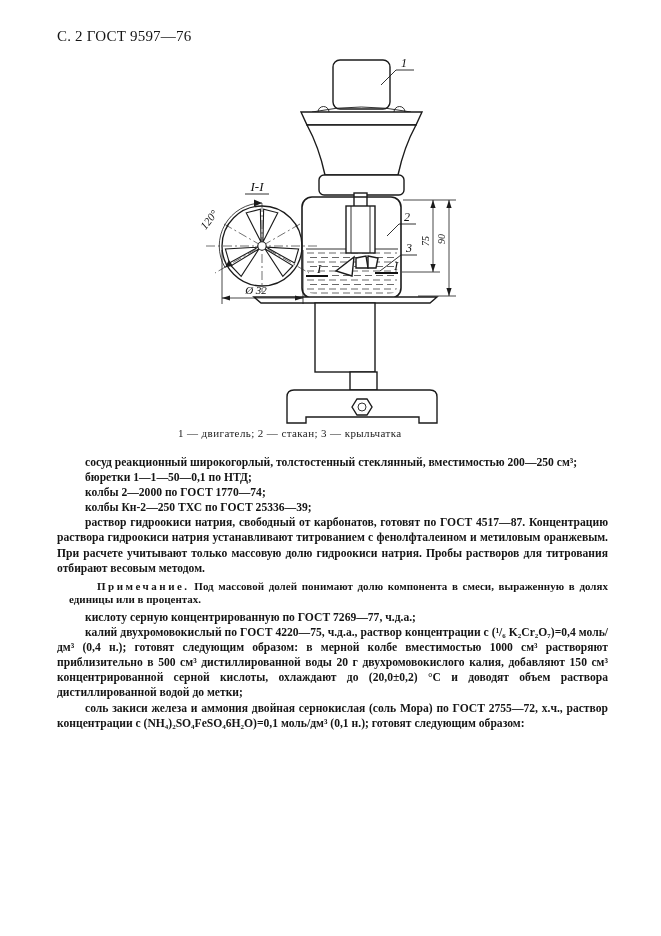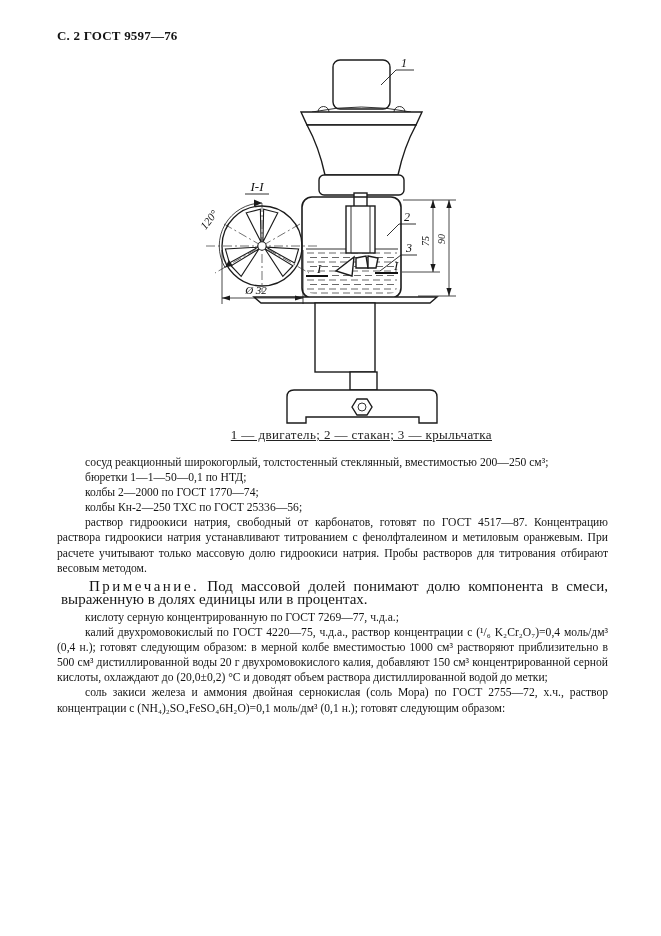--- a/index.html
+++ b/index.html
@@ -1,26 +1,26 @@
 <!DOCTYPE html>
 <html><head>
 <meta charset="utf-8">
 <style>
   html,body{margin:0;padding:0;background:#e8e8e8;}
   .page{position:relative;width:661px;height:936px;background:#ffffff;overflow:hidden;
         font-family:"Liberation Serif","DejaVu Serif",serif;color:#151515;}
-  .hdr{position:absolute;left:57px;top:28px;font-weight:bold;font-size:13px;letter-spacing:.2px;}
+  .hdr{position:absolute;left:57px;top:28px;font-weight:normal;font-size:15px;letter-spacing:.2px;}
   .fig{position:absolute;left:0;top:0;width:661px;height:450px;}
   .fig svg{display:block;width:661px;height:450px;}
-  .cap{position:absolute;left:178px;top:427px;width:314px;text-align:right;
-       font-size:13px;letter-spacing:.4px;color:#222;text-decoration:underline;}
+  .cap{position:absolute;left:178px;top:427px;width:314px;text-align:left;
+       font-size:11px;letter-spacing:.4px;color:#222;}
   .body{position:absolute;left:57px;top:455px;width:551px;font-size:11.6px;line-height:15.1px;
         text-align:justify;}
-  .body p{margin:0;text-indent:28px;}
-  .body p.note{font-size:15px;line-height:13.6px;margin:4px 0 3px 4px;}
+  .body p{margin:0;text-indent:28px;font-weight:bold;}
+  .body p.note{font-size:11px;line-height:13.6px;margin:4px 0 3px 12px;}
   .note-label{letter-spacing:2.5px;}
   .sv-thin{stroke:#1b1b1b;stroke-width:.9;fill:none;}
   .sv-white{fill:#ffffff;stroke:#1b1b1b;stroke-width:1.4;}
   .sv-cl{stroke:#333;stroke-width:.7;fill:none;stroke-dasharray:9 3 2 3;}
   .sv-hatch{stroke:#2a2a2a;stroke-width:.7;stroke-dasharray:7 4;}
   .sv-dim{stroke:#1b1b1b;stroke-width:.8;fill:none;}
   .sv-arrow{fill:#1b1b1b;stroke:none;}
   .sv-txt{font-family:"Liberation Serif","DejaVu Serif",serif;font-style:italic;fill:#111;}
 </style>
 </head>
@@ -170,21 +170,21 @@
     </g>
   </svg>
   </div>
 
   <div class="cap">1 — двигатель; 2 — стакан; 3 — крыльчатка</div>
 
   <div class="body">
     <p>сосуд реакционный широкогорлый, толстостенный стеклянный, вместимостью 200—250 см³;</p>
     <p>бюретки 1—1—50—0,1 по НТД;</p>
     <p>колбы 2—2000 по ГОСТ 1770—74;</p>
-    <p>колбы Кн-2—250 ТХС по ГОСТ 25336—56;</p>
+    <p>колбы Кн-2—250 ТХС по ГОСТ 25336—39;</p>
     <p>раствор гидроокиси натрия, свободный от карбонатов, готовят по ГОСТ 4517—87. Концентрацию раствора гидроокиси натрия устанавливают титрованием с фенолфталеином и метиловым оранжевым. При расчете учитывают только массовую долю гидроокиси натрия. Пробы растворов для титрования отбирают весовым методом.</p>
     <p class="note"><span class="note-label">Примечание.</span><span> Под массовой долей понимают долю компонента в смеси, выраженную в долях единицы или в процентах.</span></p>
     <p>кислоту серную концентрированную по ГОСТ 7269—77, ч.д.а.;</p>
     <p>калий двухромовокислый по ГОСТ 4220—75, ч.д.а., раствор концентрации c (¹/₆ K₂Cr₂O₇)=0,4 моль/дм³ (0,4 н.); готовят следующим образом: в мерной колбе вместимостью 1000 см³ растворяют приблизительно в 500 см³ дистиллированной воды 20 г двухромовокислого калия, добавляют 150 см³ концентрированной серной кислоты, охлаждают до (20,0±0,2) °С и доводят объем раствора дистиллированной водой до метки;</p>
     <p>соль закиси железа и аммония двойная сернокислая (соль Мора) по ГОСТ 2755—72, х.ч., раствор концентрации c (NH₄)₂SO₄FeSO₄6H₂O)=0,1 моль/дм³ (0,1 н.); готовят следующим образом:</p>
   </div>
 
 </div>
 
 </body></html>

